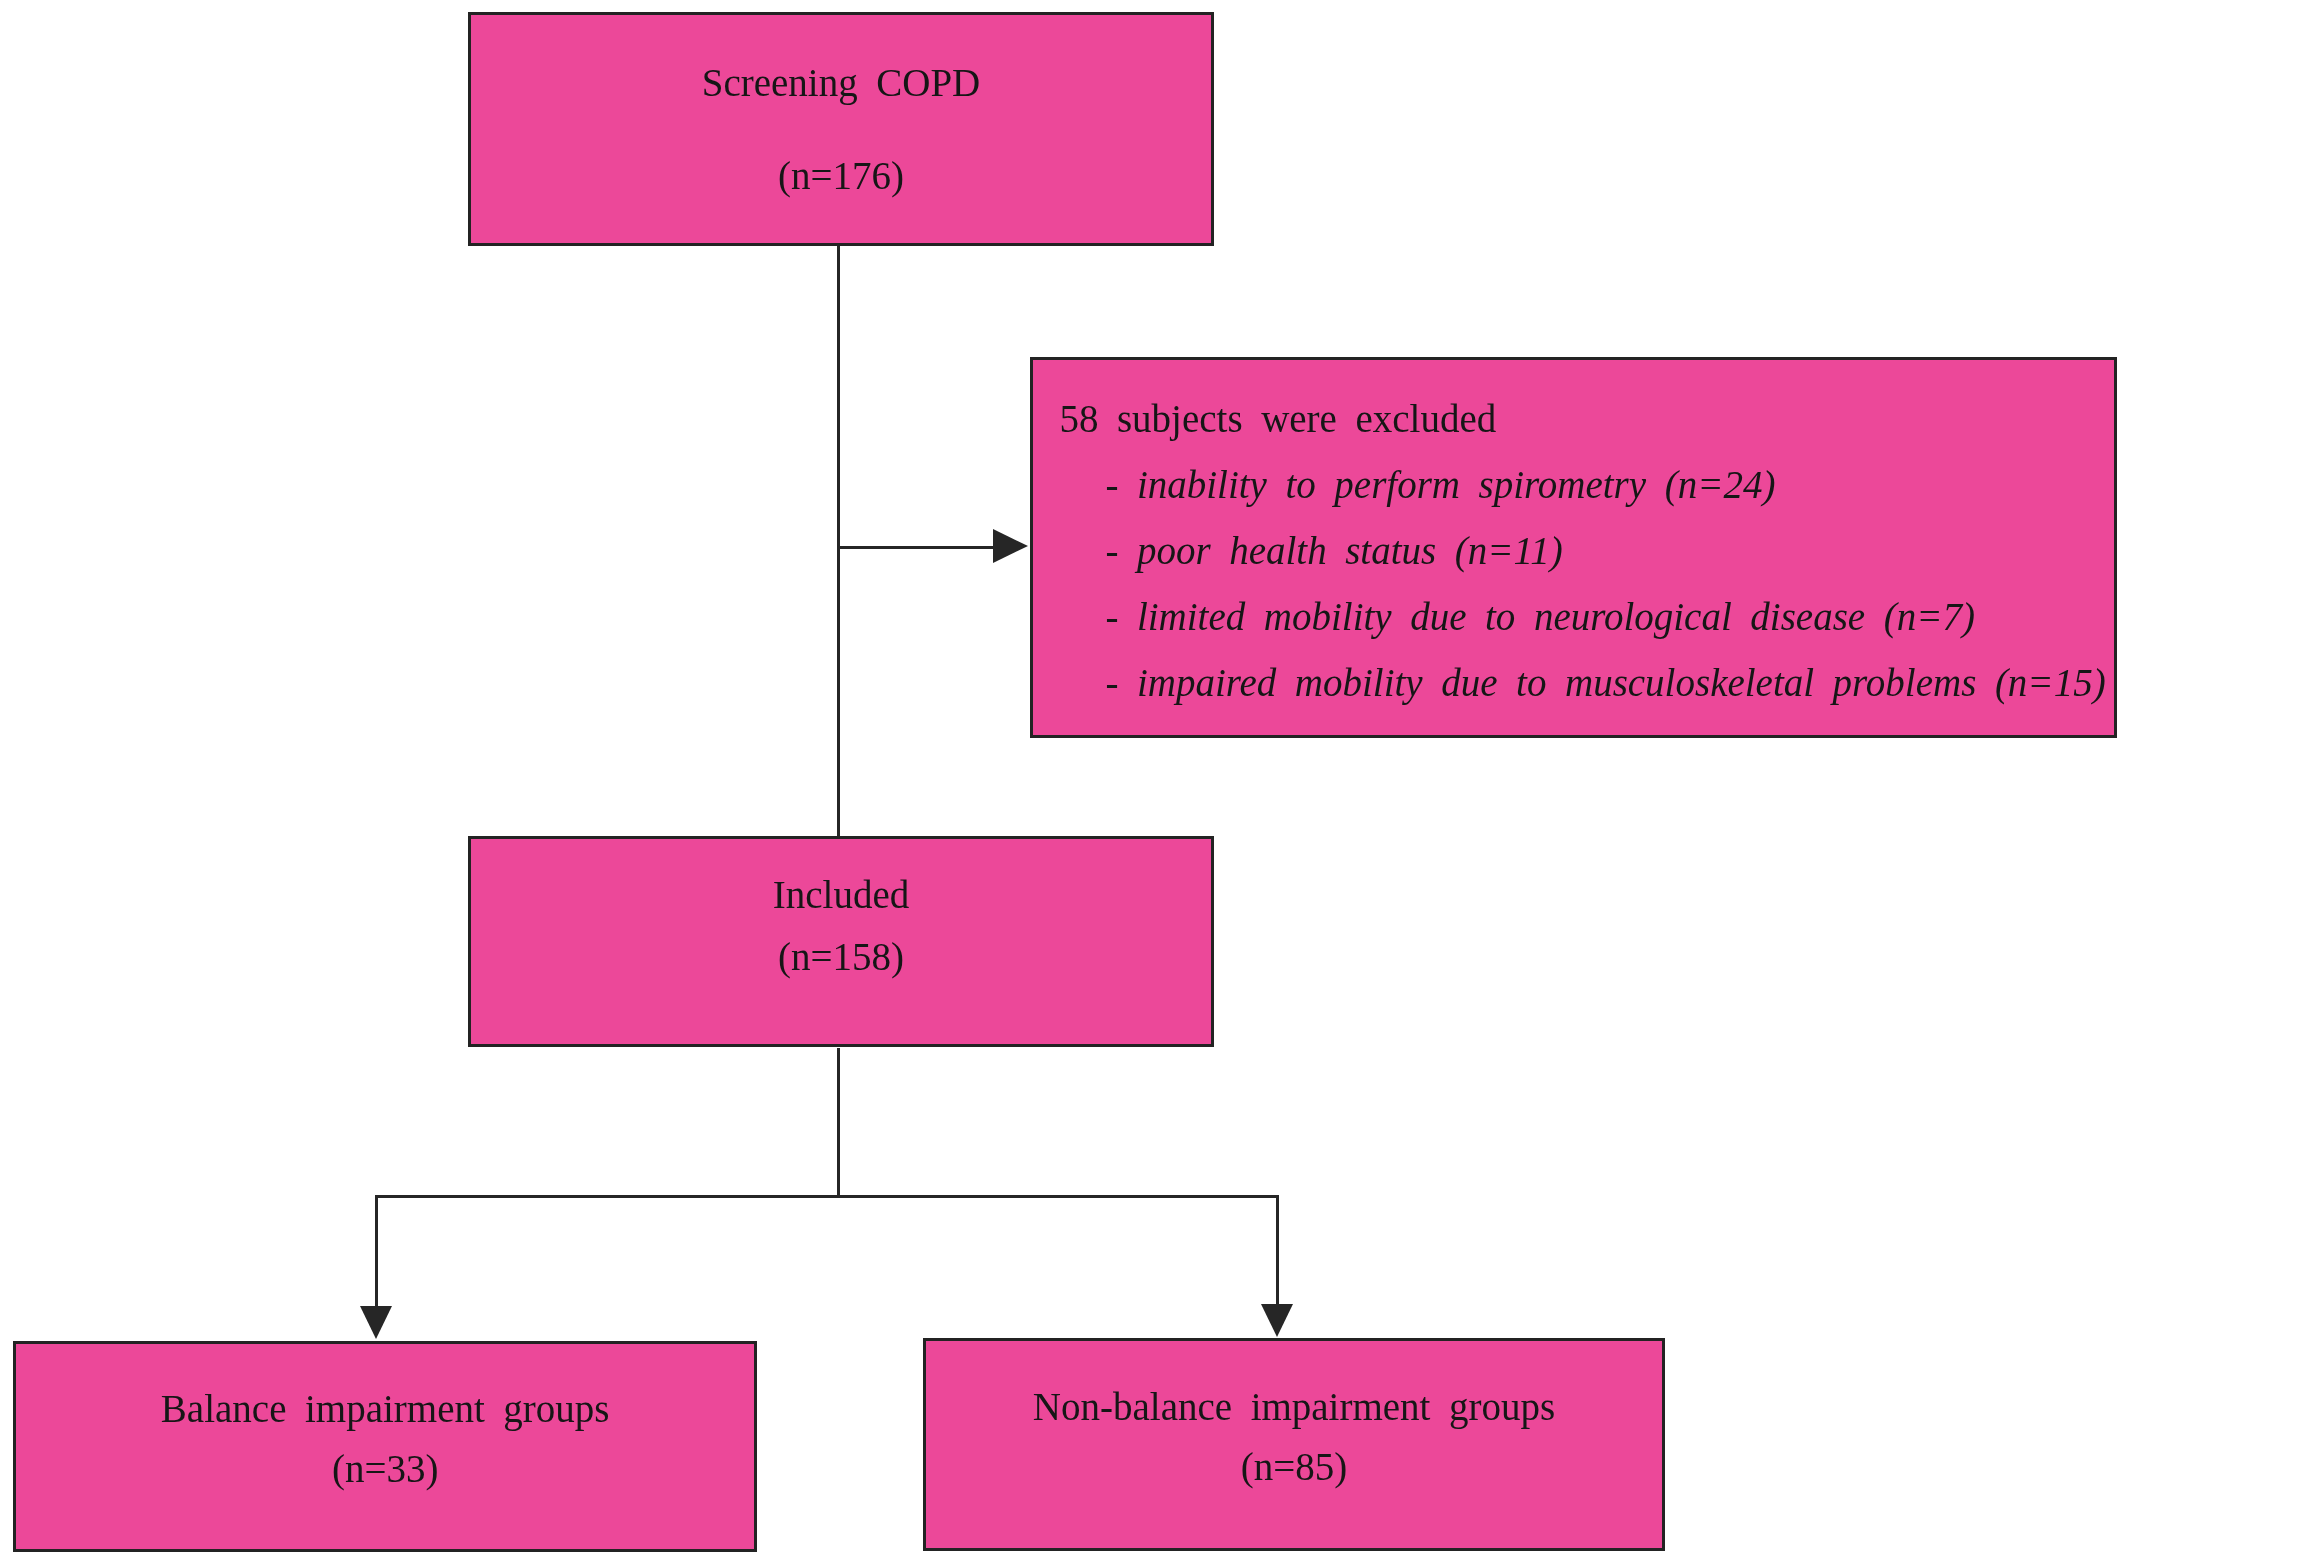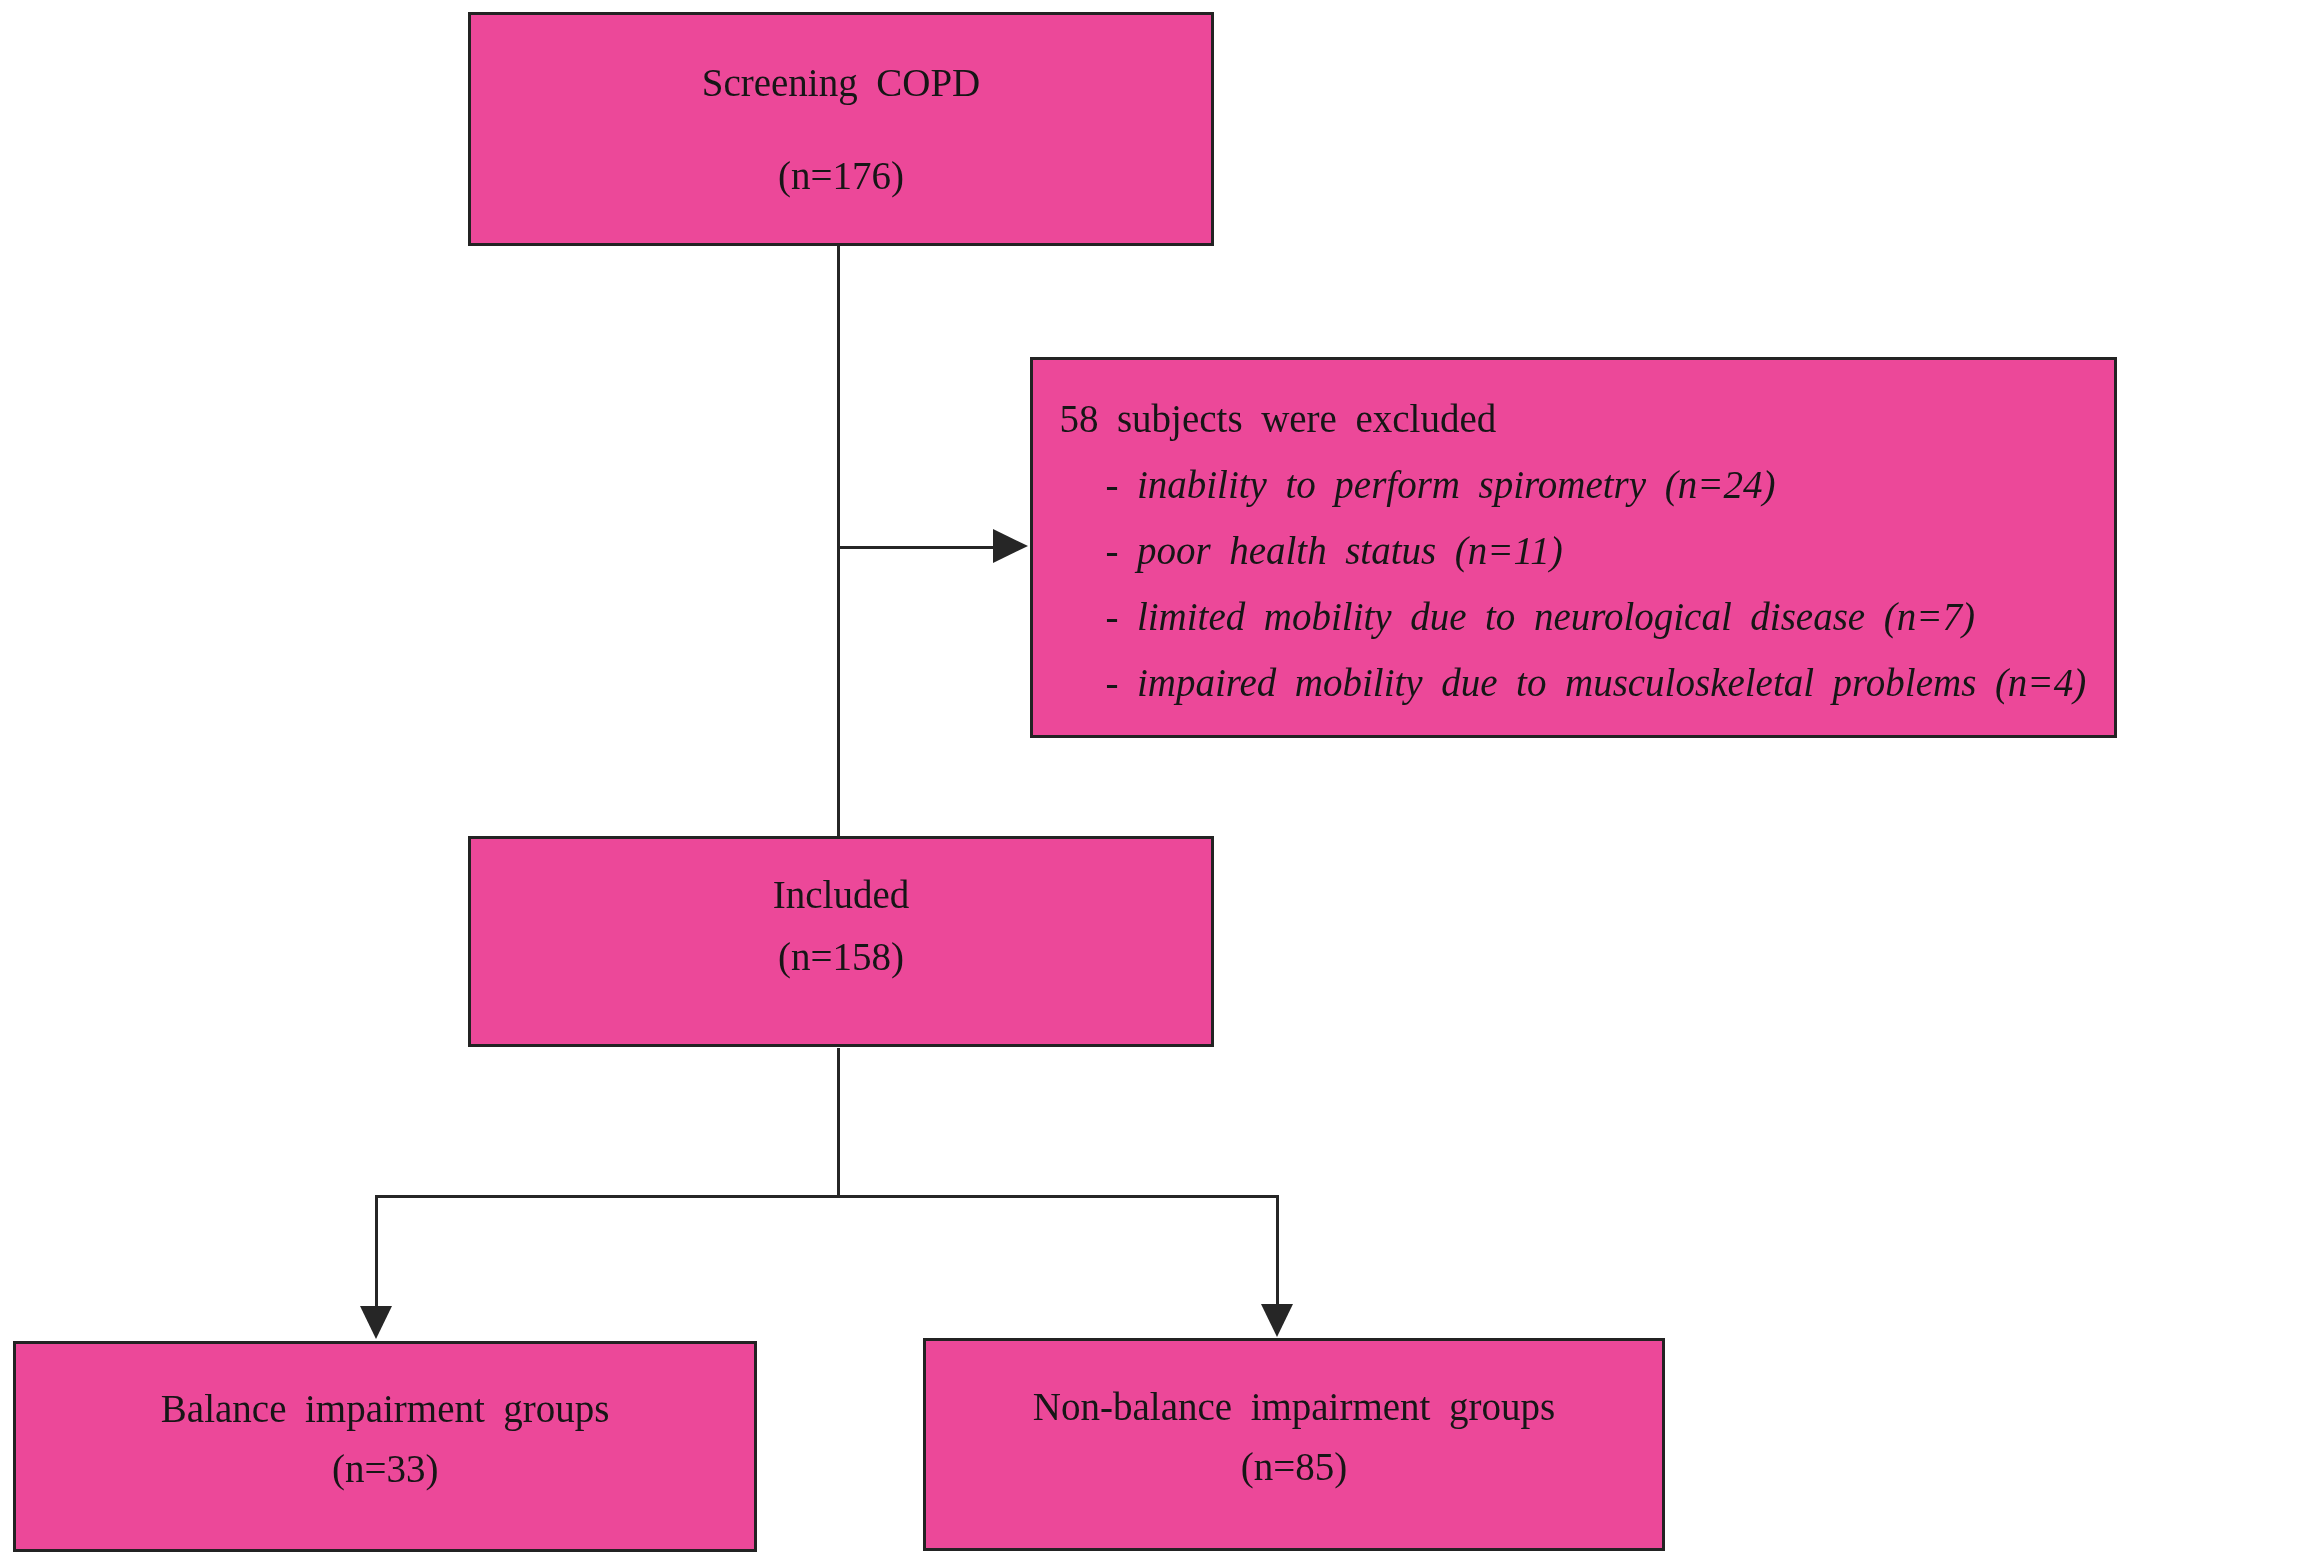--- a/index.html
+++ b/index.html
@@ -96,21 +96,21 @@
   <div class="line v-screening-included"></div>
 
   <div class="line h-to-excluded"></div>
   <div class="arrowhead arrow-right-excluded"></div>
 
   <div class="box excluded-box">
     <span class="bline title">58 subjects were excluded</span>
     <span class="bline item">- inability to perform spirometry (n=24)</span>
     <span class="bline item">- poor health status (n=11)</span>
     <span class="bline item">- limited mobility due to neurological disease (n=7)</span>
-    <span class="bline item">- impaired mobility due to musculoskeletal problems (n=4)</span>
+    <span class="bline item">- impaired mobility due to musculoskeletal problems (n=15)</span>
   </div>
 
   <div class="box included-box">
     <span class="bline">Included</span>
     <span class="bline">(n=158)</span>
   </div>
 
   <div class="line v-included-branch"></div>
   <div class="line h-branch"></div>
   <div class="line v-branch-left"></div>

